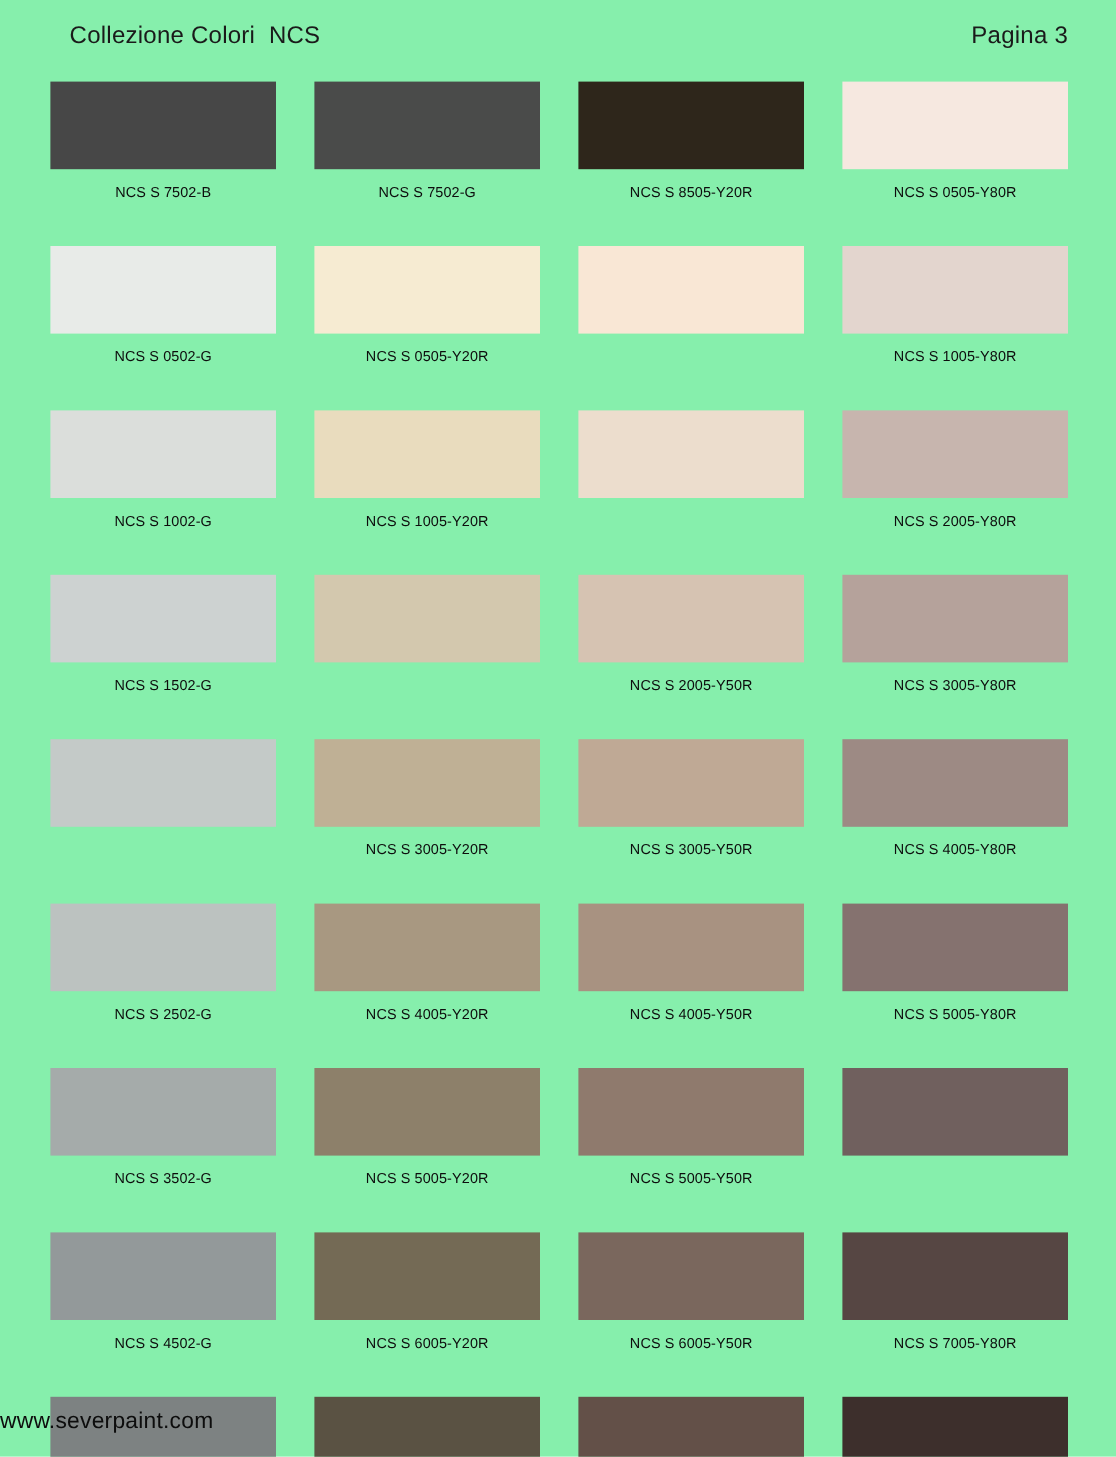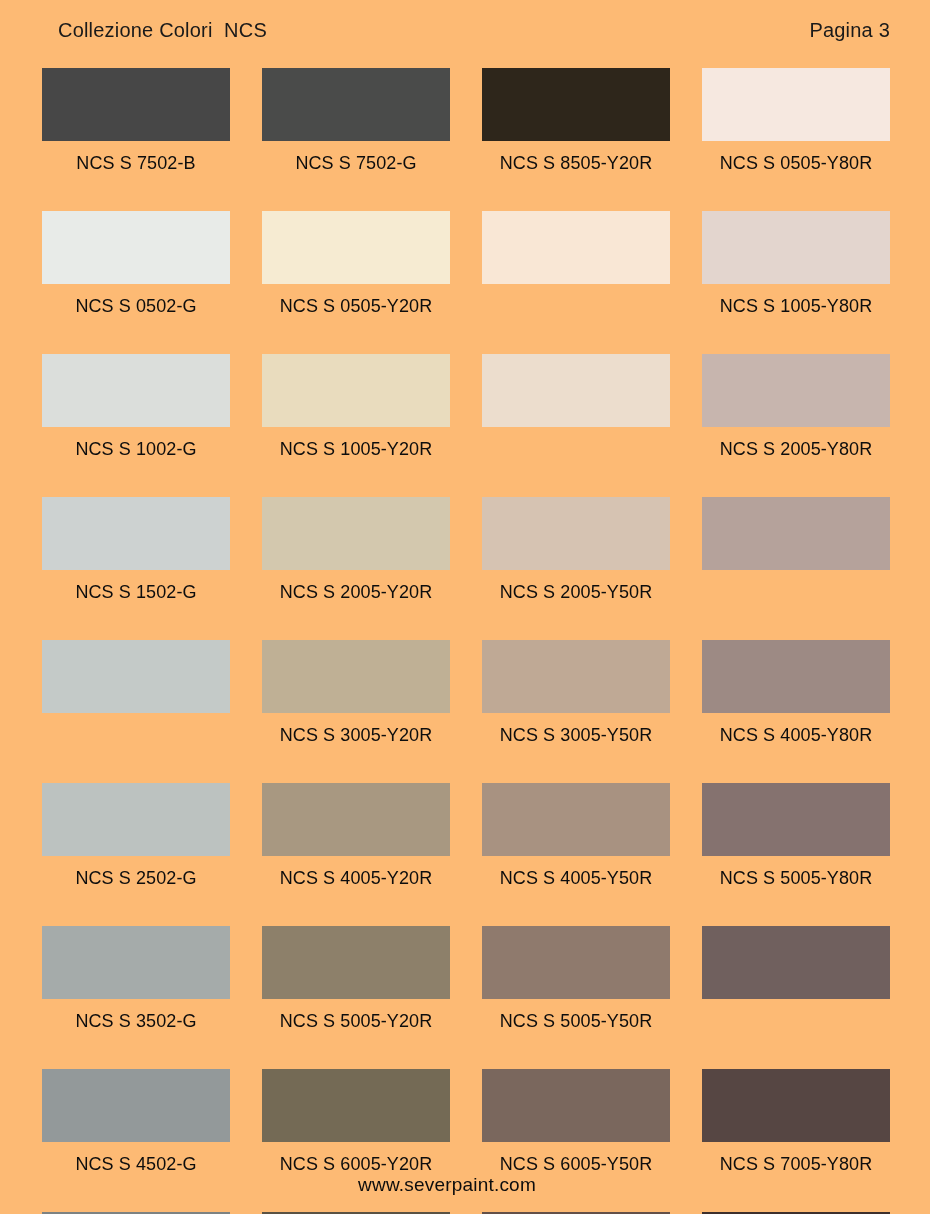--- a/index.html
+++ b/index.html
@@ -11,21 +11,21 @@
     width: 930px;
     height: 1214px;
     font-family: "Liberation Sans", sans-serif;
     color: #000000;
     overflow: hidden;
   }
   .page {
     position: relative;
     width: 930px;
     height: 1214px;
-    background: #fdba74;
+    background: #86efac;
     box-sizing: border-box;
   }
 
   
   .header {
     position: absolute;
     left: 0;
     top: 14px;
     width: 930px;
     height: 32px;
@@ -66,37 +66,37 @@
   }
   .swatch {
     width: 188px;
     height: 73px;
     display: block;
   }
   .swatch-label {
     display: block;
     width: 188px;
     text-align: center;
-    font-size: 18px;
+    font-size: 12px;
     line-height: 1;
     padding-top: 13px;
     color: #0d0d0d;
     letter-spacing: 0.1px;
     white-space: nowrap;
   }
 
   
   .footer {
     position: absolute;
     left: 0;
     bottom: 18px;
     width: 930px;
     padding-right: 36px;
     box-sizing: border-box;
-    text-align: center;
+    text-align: left;
   }
   .footer-url {
     font-size: 19px;
     color: #0d0d0d;
     letter-spacing: 0.2px;
   }
 </style>
 </head>
 <body>
 
@@ -153,28 +153,28 @@
       <div class="cell">
         <div class="swatch" style="background-color: rgb(199, 181, 174);"></div>
         <div class="swatch-label">NCS S 2005-Y80R</div>
       </div>
       <div class="cell">
         <div class="swatch" style="background-color: rgb(205, 210, 209);"></div>
         <div class="swatch-label">NCS S 1502-G</div>
       </div>
       <div class="cell">
         <div class="swatch" style="background-color: rgb(211, 200, 174);"></div>
-        <div class="swatch-label">NCS S 2005-Y20R</div>
       </div>
       <div class="cell">
         <div class="swatch" style="background-color: rgb(214, 195, 178);"></div>
         <div class="swatch-label">NCS S 2005-Y50R</div>
       </div>
       <div class="cell">
         <div class="swatch" style="background-color: rgb(181, 162, 155);"></div>
+        <div class="swatch-label">NCS S 3005-Y80R</div>
       </div>
       <div class="cell">
         <div class="swatch" style="background-color: rgb(196, 202, 200);"></div>
       </div>
       <div class="cell">
         <div class="swatch" style="background-color: rgb(191, 176, 149);"></div>
         <div class="swatch-label">NCS S 3005-Y20R</div>
       </div>
       <div class="cell">
         <div class="swatch" style="background-color: rgb(191, 169, 149);"></div>

